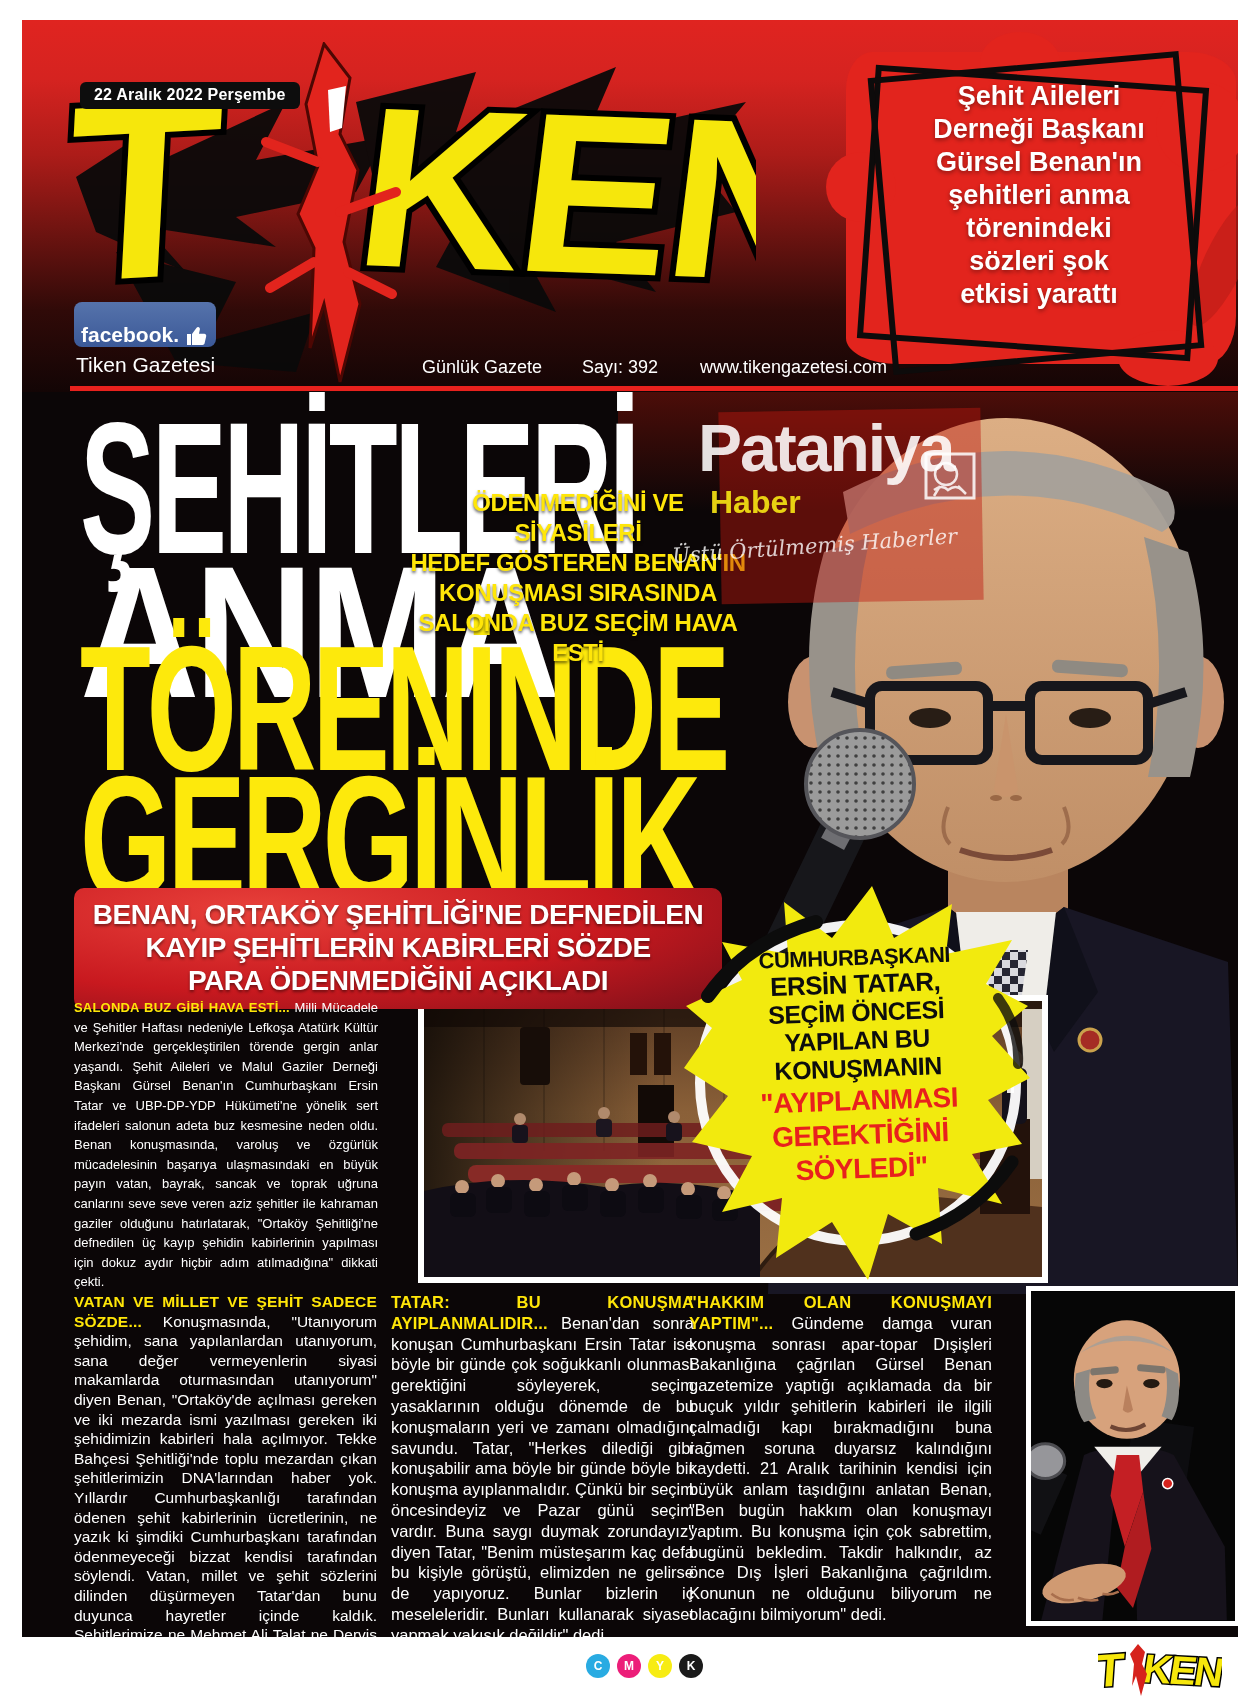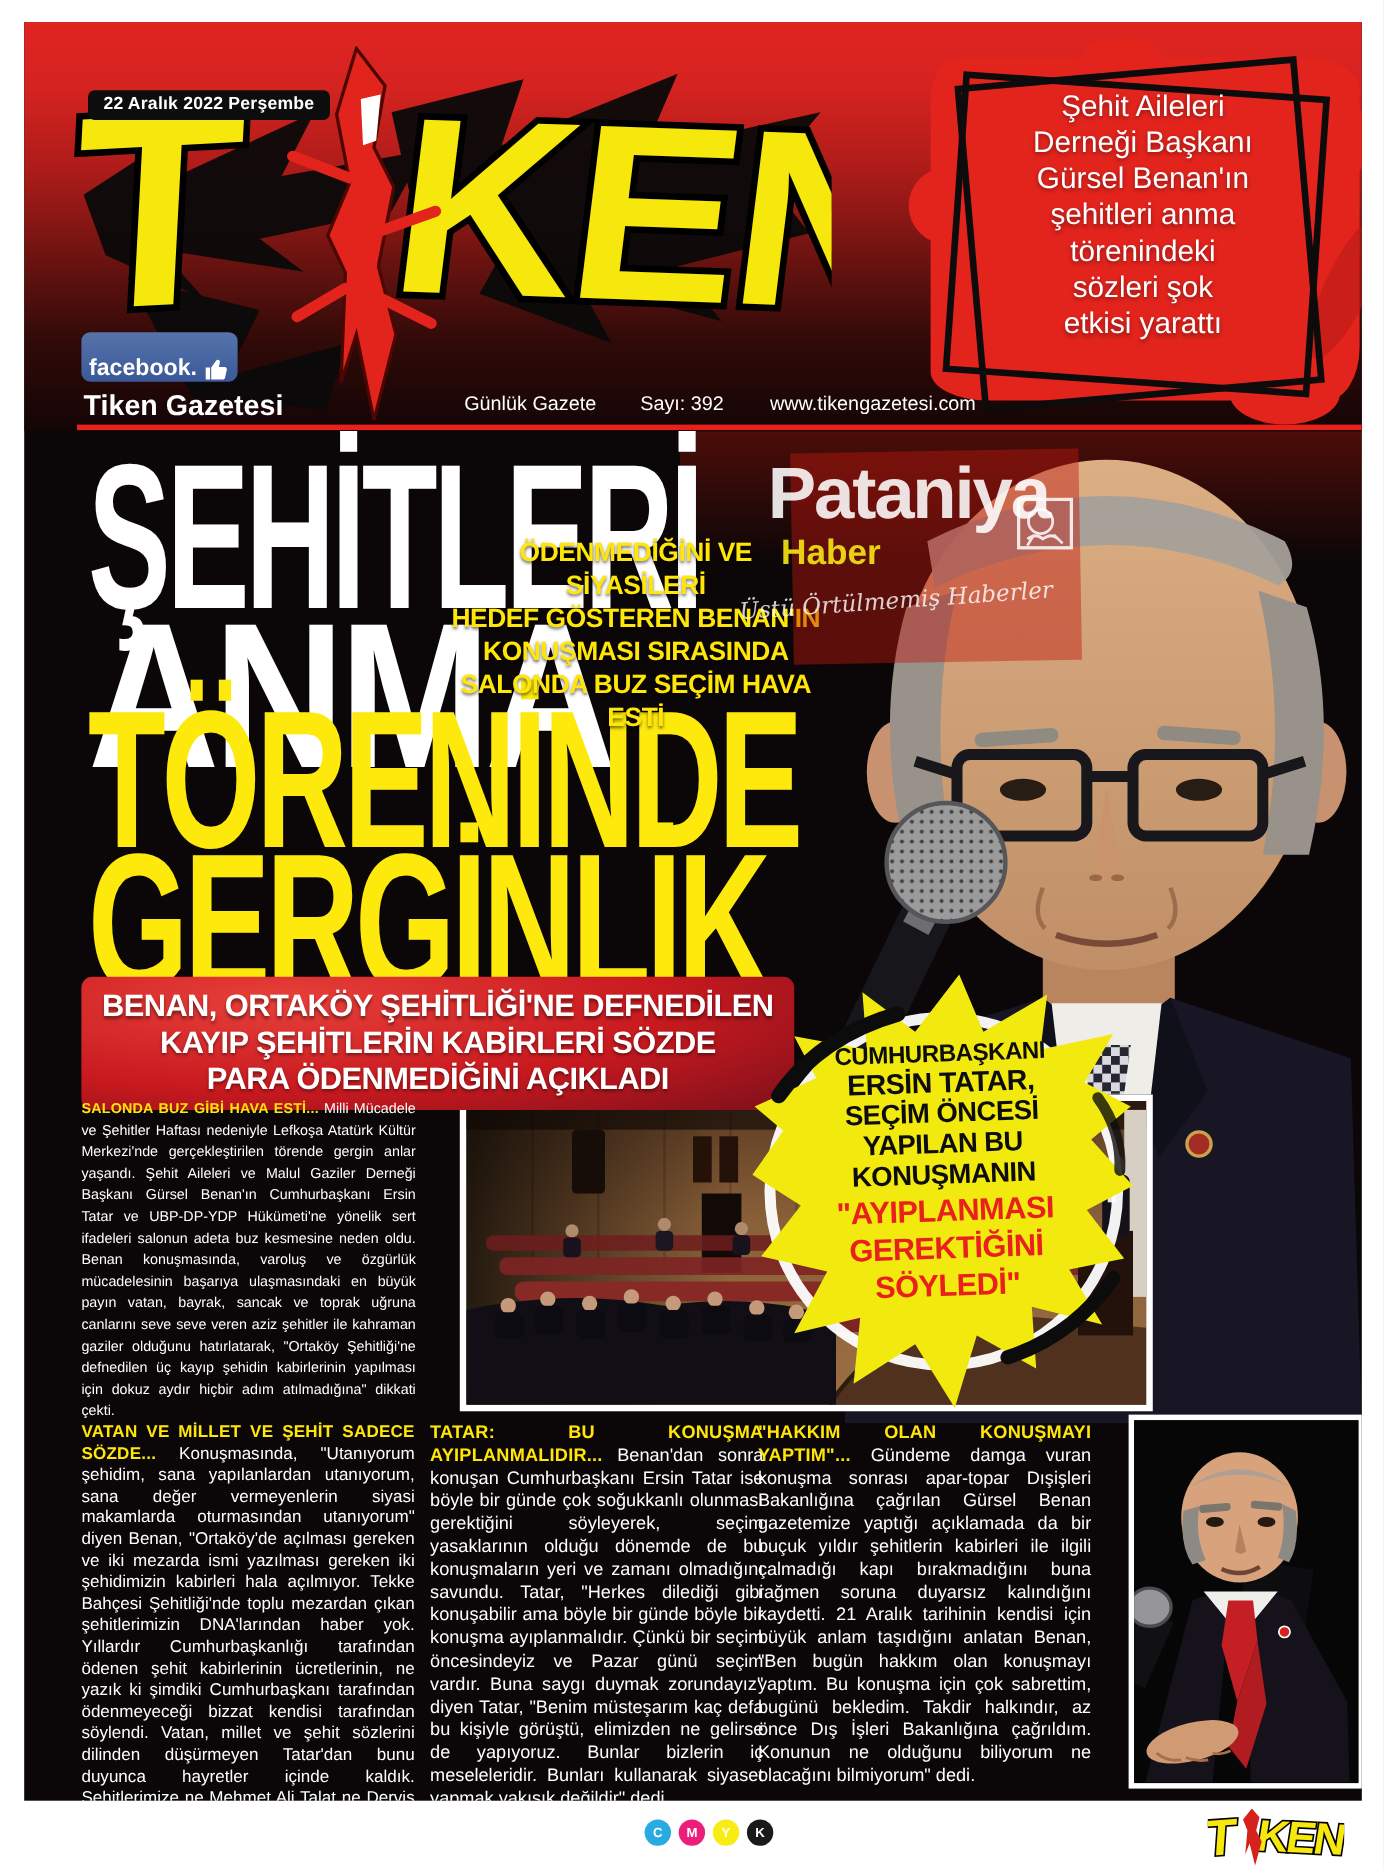--- a/index.html
+++ b/index.html
@@ -17,27 +17,27 @@
 
   
   .splashbox{position:absolute;left:818px;top:22px;width:398px;height:336px;z-index:7;}
   .blob{position:absolute;left:6px;top:10px;right:2px;bottom:14px;background:#e2241d;
         border-radius:26px 48px 30px 52px/38px 30px 48px 26px;}
   .spl{position:absolute;background:#e2241d;border-radius:50%;}
   .streak{position:absolute;background:#b71b15;opacity:.55;border-radius:50%;transform:rotate(25deg);}
   .frame{position:absolute;border:6px solid #0d0b0b;}
   .frame1{left:26px;top:34px;width:322px;height:262px;transform:rotate(4deg);}
   .frame2{left:40px;top:22px;width:300px;height:286px;transform:rotate(-5deg);}
-  .boxtext{position:absolute;left:0;right:0;top:38px;text-align:center;color:#fff;font-weight:normal;
+  .boxtext{position:absolute;left:0;right:0;top:38px;text-align:center;color:#fff;font-weight:bold;
         font-size:27px;line-height:33px;text-shadow:0 2px 4px rgba(0,0,0,.4);}
 
   .fb-badge{position:absolute;left:52px;top:282px;width:142px;height:45px;background:linear-gradient(180deg,#5673ab,#3b5998);
         border-radius:8px;color:#fff;font-weight:bold;font-size:21px;display:flex;align-items:flex-end;
         justify-content:center;gap:6px;z-index:8;}
-  .fb-name{position:absolute;left:54px;top:333px;color:#fff;font-weight:bold;font-size:26px;z-index:8;}
+  .fb-name{position:absolute;left:54px;top:333px;color:#fff;font-weight:normal;font-size:21px;z-index:8;}
   .tag{position:absolute;top:337px;color:#fff;font-weight:normal;font-size:18px;z-index:8;}
   .tag1{left:400px;}.tag2{left:560px;}.tag3{left:678px;}
 
   
   .hl{position:absolute;left:58px;color:#fff;font-weight:bold;white-space:nowrap;line-height:1;
       transform-origin:0 0;z-index:4;letter-spacing:-6px;}
   .hl-1{top:374px;font-size:188px;transform:scale(.60,1);}
   .hl-2{top:518px;font-size:188px;transform:scale(.88,1);}
   .hl-3{top:600px;font-size:178px;color:#fde90c;transform:scale(.65,1);}
   .hl-4{top:730px;font-size:178px;color:#fde90c;transform:scale(.66,1);}

